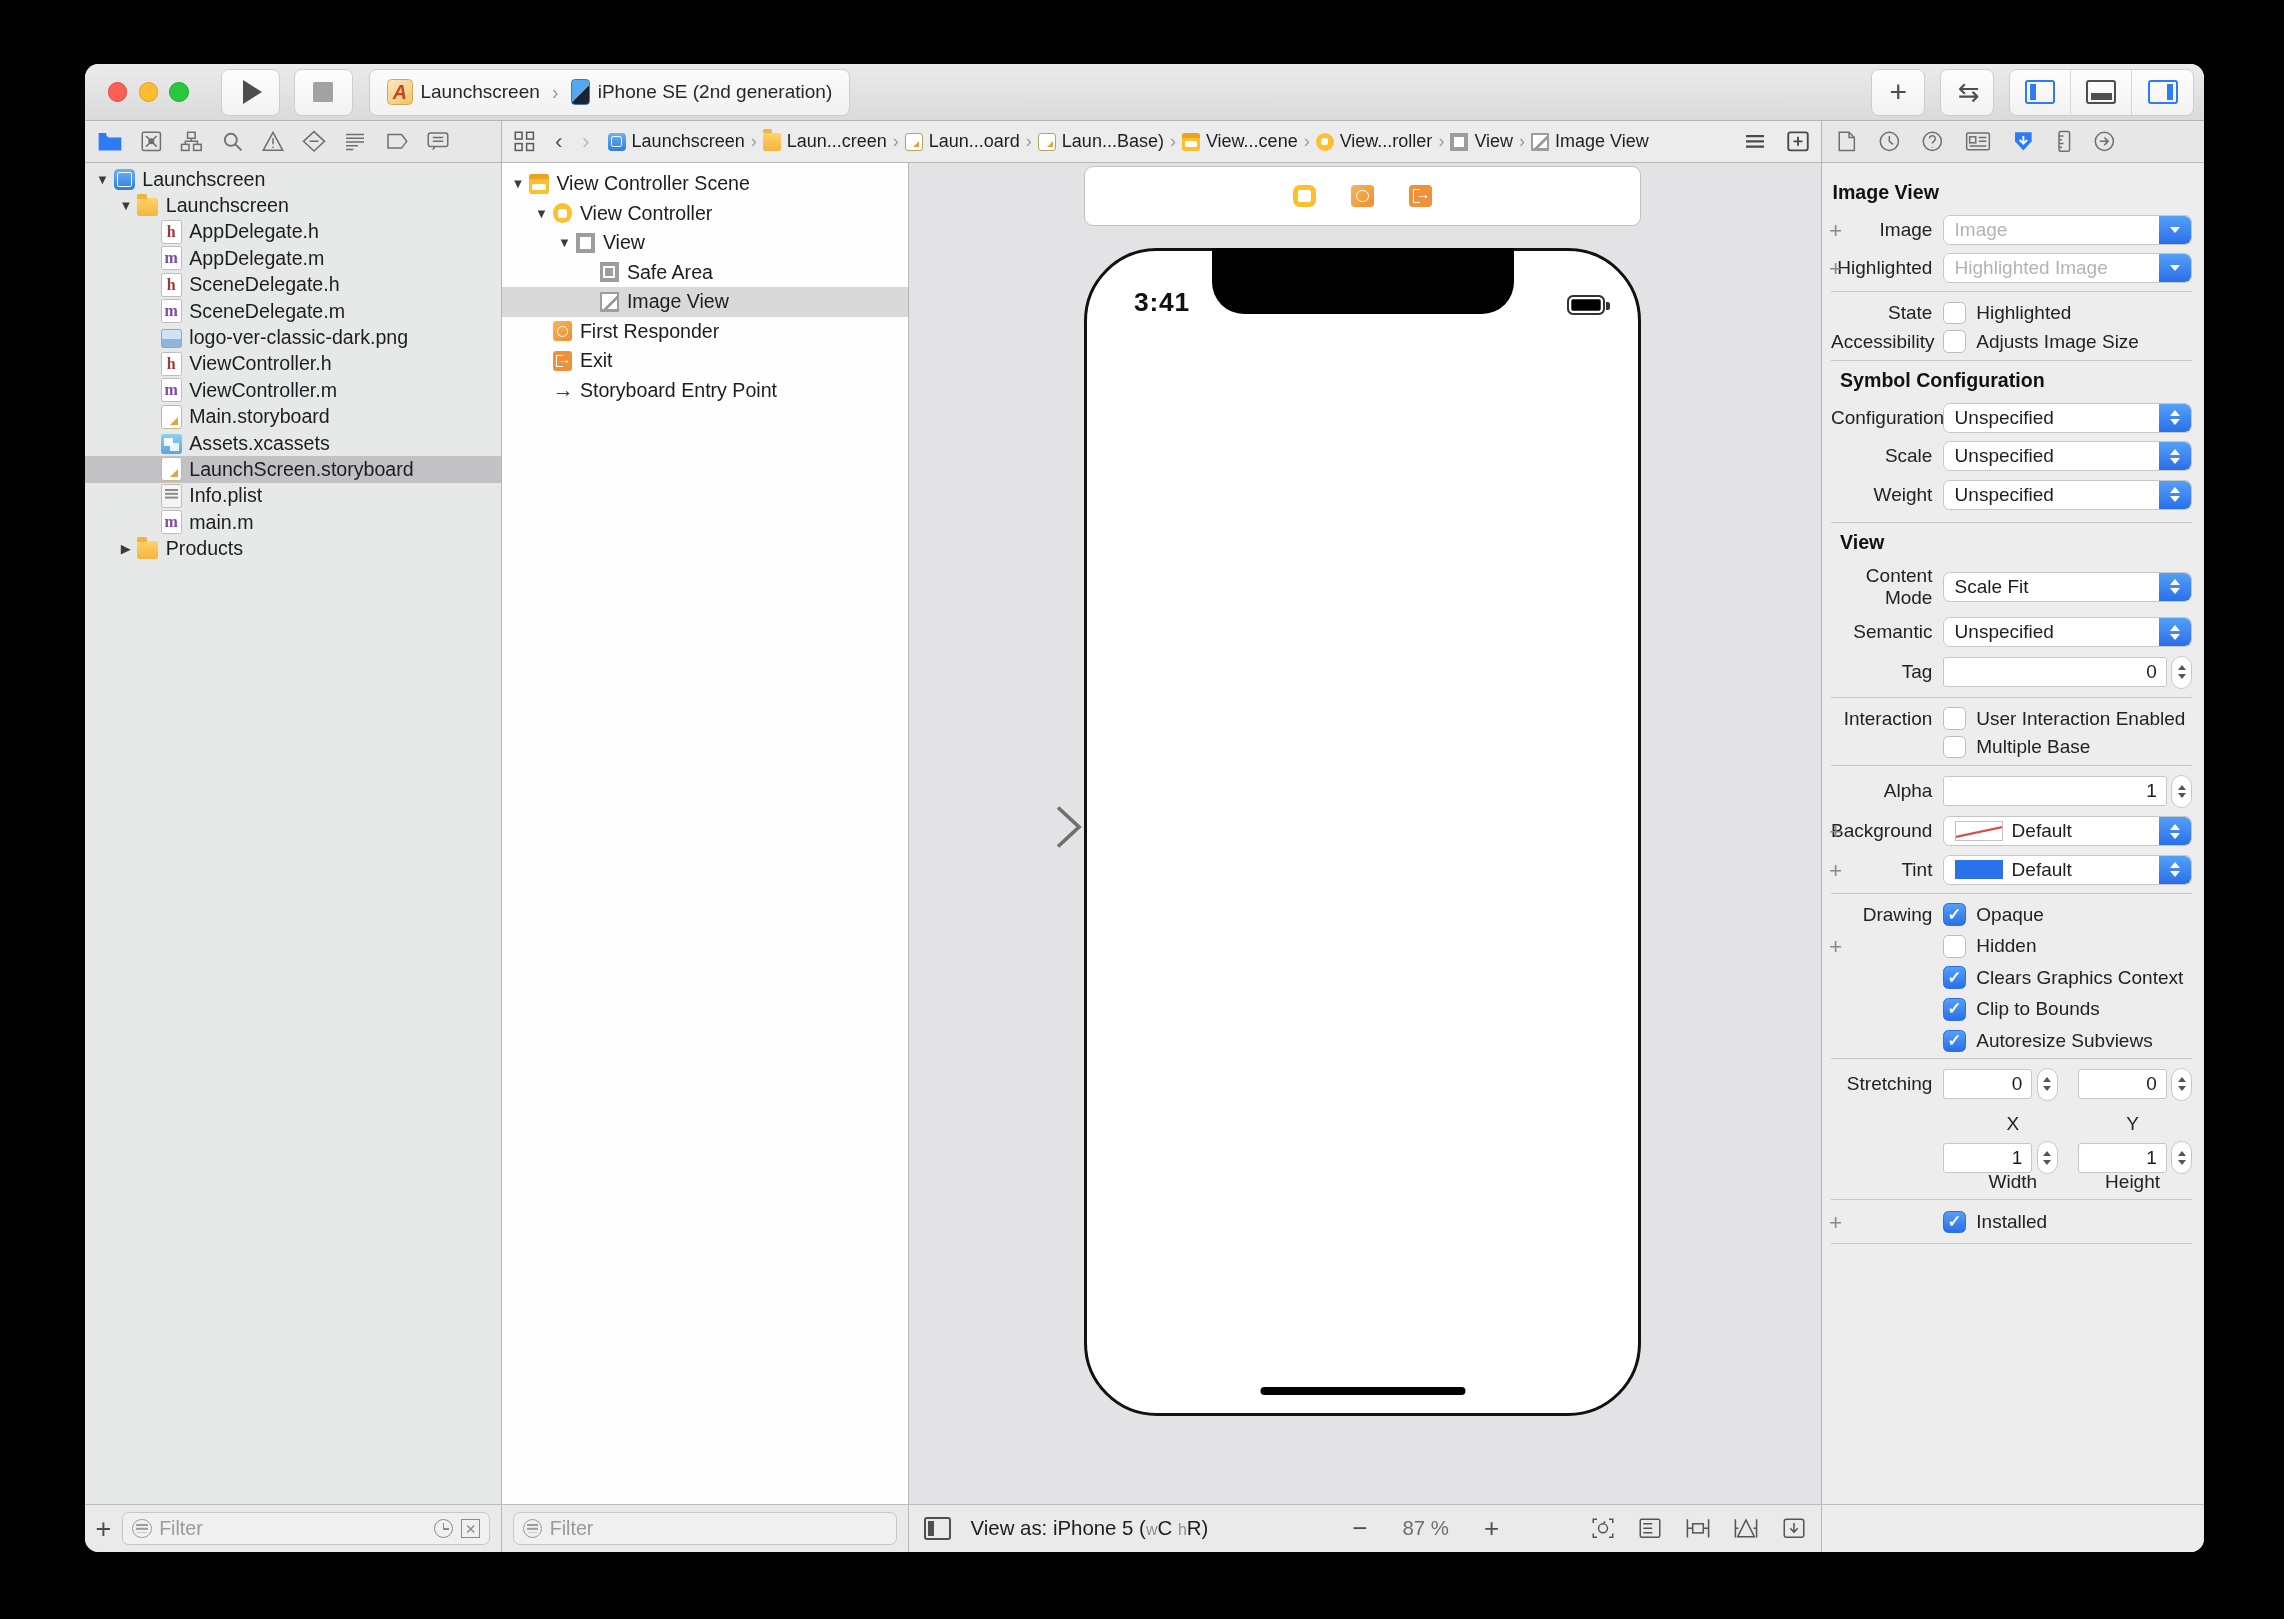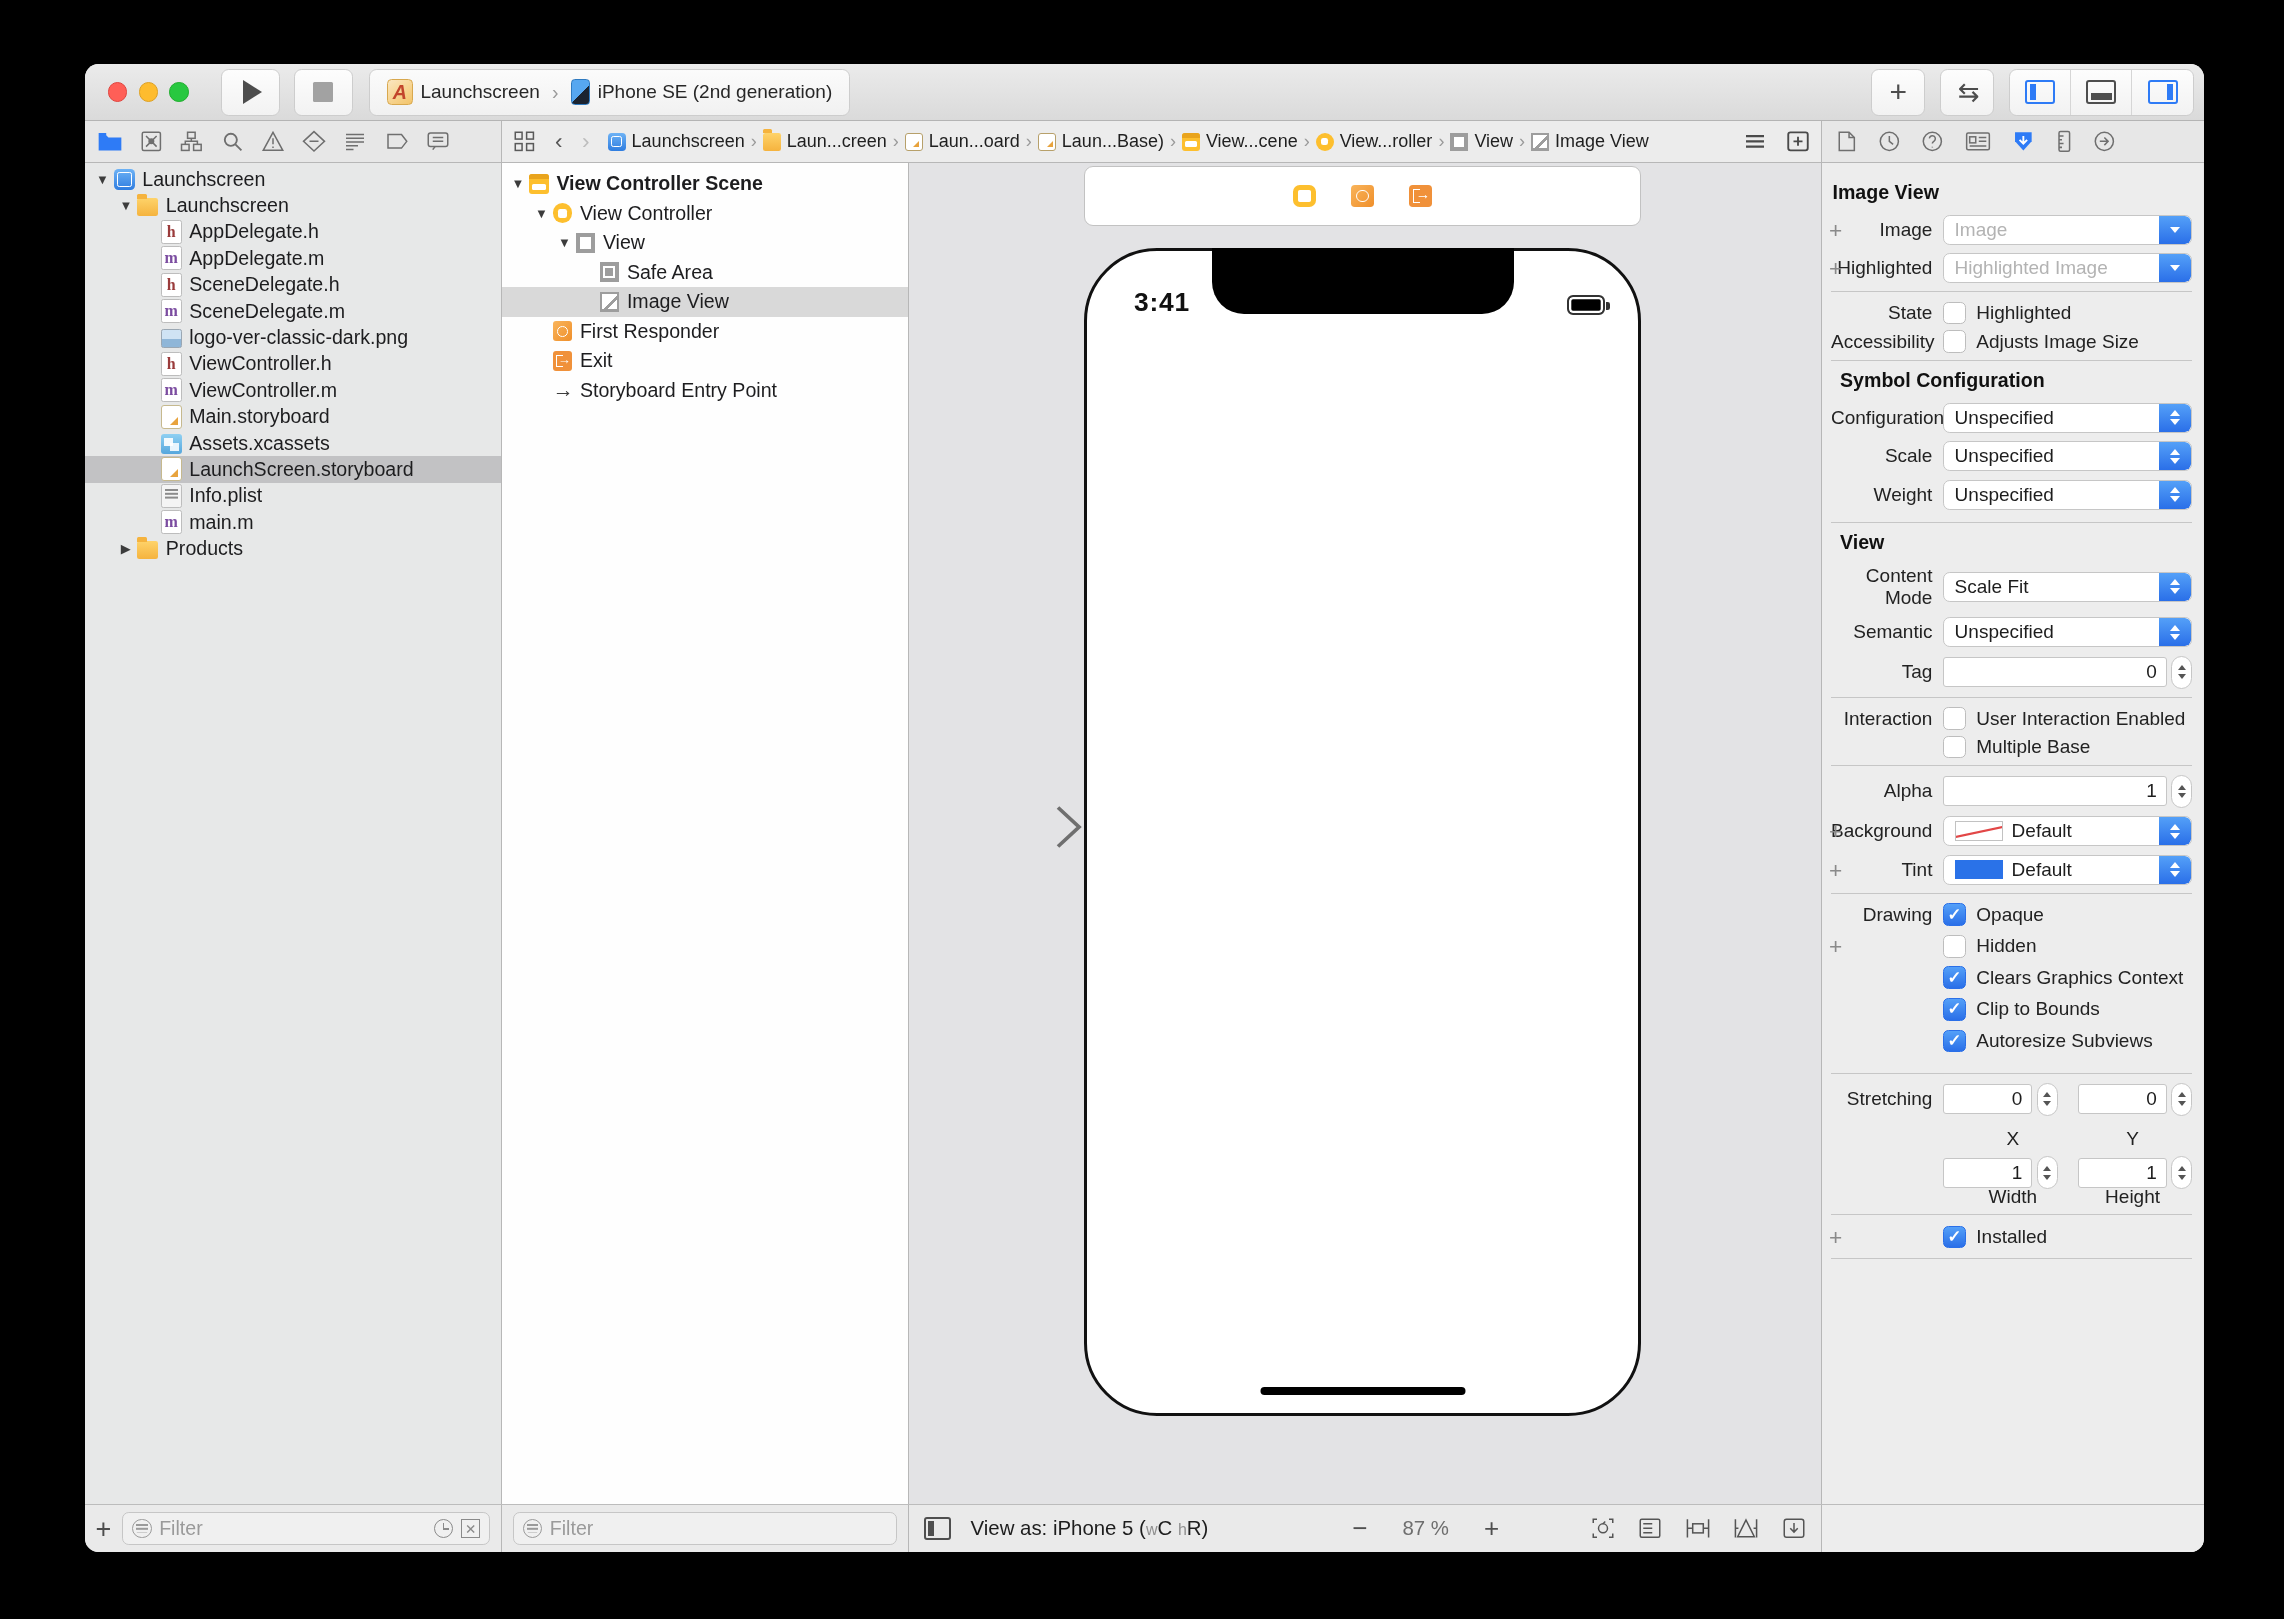--- a/index.html
+++ b/index.html
@@ -94,21 +94,21 @@
   .content { height:1341px; display:flex; }
   .navigator { width:417px; background:#e7e8e8; border-right:0.8px solid #b7b7b7; padding-top:3px; overflow:hidden; }
   .outline { width:407px; background:#fefefe; border-right:0.8px solid #b7b7b7; padding-top:6px; overflow:hidden; }
   .canvas { width:913px; background:#e3e3e5; border-right:0.8px solid #b7b7b7; position:relative; overflow:hidden; }
   .inspector { width:381px; background:#ededed; position:relative; padding:16.6px 10.6px 0 9px; overflow:hidden; }
 
   .frow { height:26.4px; display:flex; align-items:center; font-size:19.6px; color:#1d1d1f; white-space:nowrap; }
   .frow.selected { background:#c2c2c4; }
   .orow { height:29.5px; display:flex; align-items:center; font-size:19.6px; color:#1d1d1f; white-space:nowrap; }
   .orow.selected { background:#d9d9d9; }
-  .orow.bold .rowlabel { font-weight:700; }
+  .orow.bold .rowlabel { font-weight:400; }
   .disc { width:22.7px; flex:none; font-size:13px; color:#3c3c3c; text-align:center; }
   .rowlabel { margin-left:7.6px; overflow:hidden; text-overflow:ellipsis; }
 
   
   .fico { width:21px; height:24px; flex:none; position:relative; display:flex; align-items:center; justify-content:center; }
   .fico .glyph { position:relative; z-index:2; }
   .fi-project { background:linear-gradient(#6db2f5,#2f7de0); border-radius:4.5px; height:21px; }
   .fi-project::after { content:""; position:absolute; inset:3px; border:1.5px solid #fff; border-radius:2.3px; transform:rotate(0deg); }
   .fi-folder { background:linear-gradient(#fed36a,#f5b33e); border-radius:2.3px; height:18px; margin-top:3px; }
   .fi-folder::before { content:""; position:absolute; top:-3.8px; left:0; width:9.8px; height:4.5px; background:#f5b33e; border-radius:1.5px 1.5px 0 0; }
@@ -833,21 +833,21 @@
       <span class="cbrow-label">Clears Graphics Context</span>
     </div>
   </div>
             <div class="irow" style="min-height:24px;margin-bottom:7.6px">
     <span class="ilabel"></span>
     <div class="ifield-zone">
       <span class="cb checked"></span>
       <span class="cbrow-label">Clip to Bounds</span>
     </div>
   </div>
-            <div class="irow" style="min-height:24px;margin-bottom:20px">
+            <div class="irow" style="min-height:24px;margin-bottom:5px">
     <span class="ilabel"></span>
     <div class="ifield-zone">
       <span class="cb checked"></span>
       <span class="cbrow-label">Autoresize Subviews</span>
     </div>
   </div>
           </div>
 
         <div class="hdiv"></div>
 

